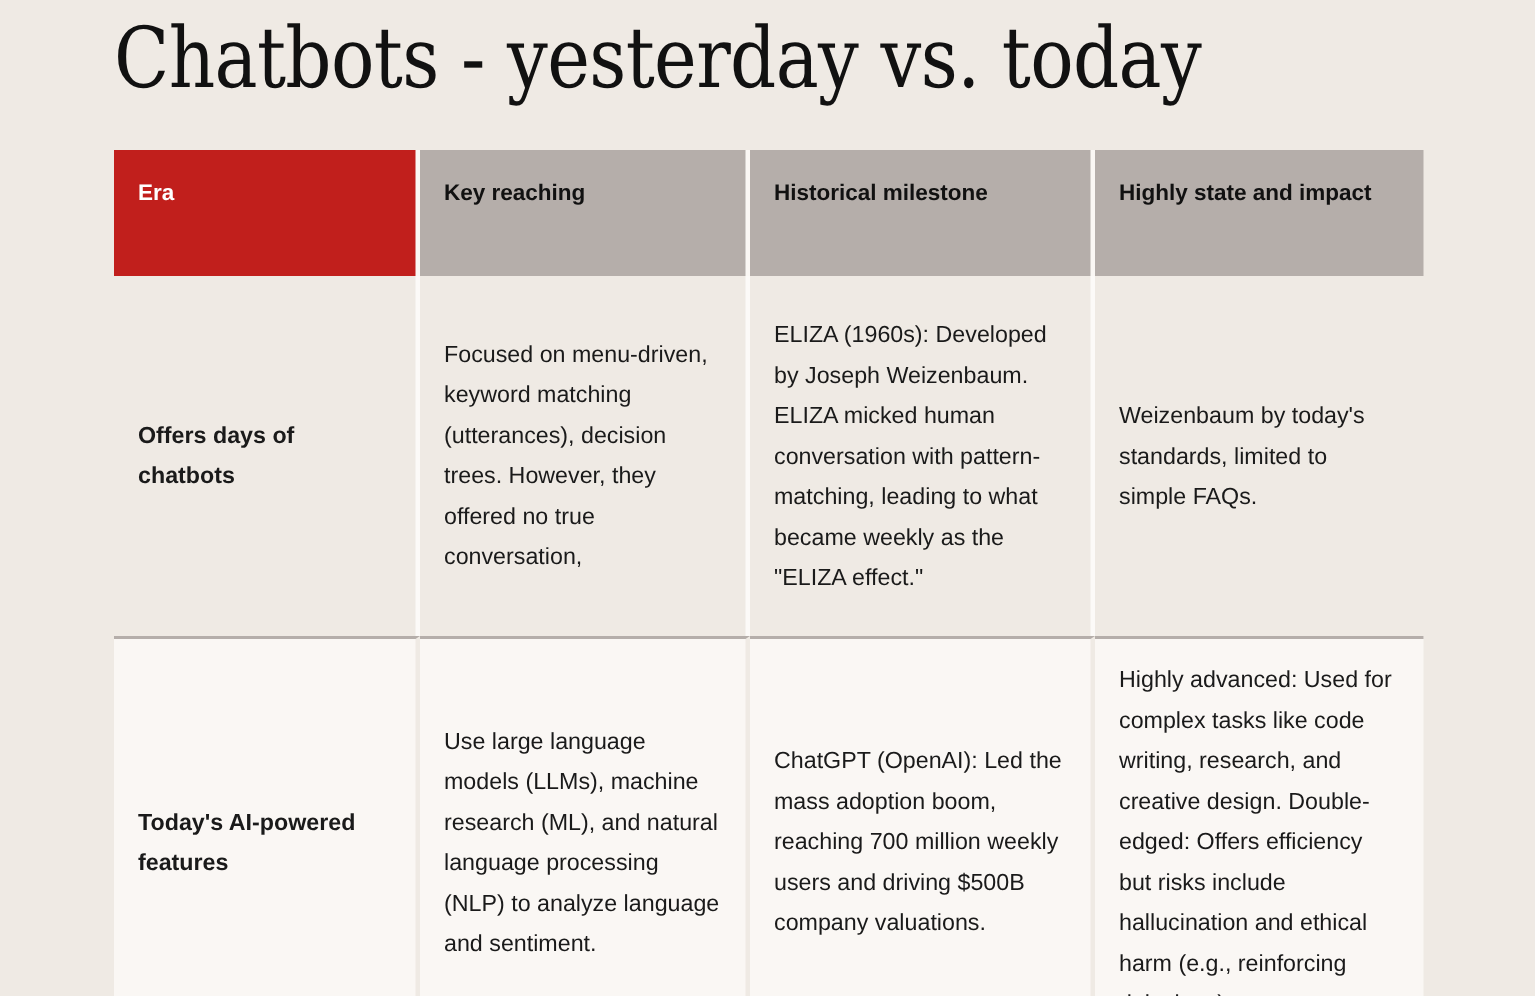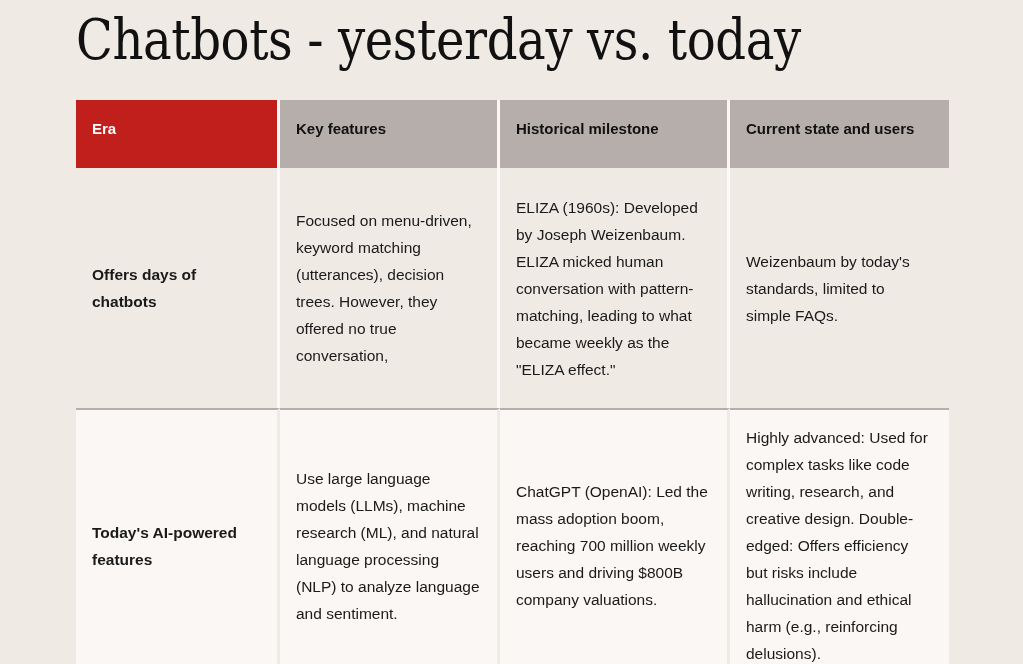--- a/index.html
+++ b/index.html
@@ -61,21 +61,21 @@
     vertical-align: top;
     text-align: left;
     padding: 18px 16px 16px 16px;
     font-size: 15px;
     line-height: 22px;
     font-weight: bold;
     color: #111111;
     background: #B5AEAA;
     border-right: 3px solid #FAF7F4;
     box-sizing: border-box;
-    height: 68px;
+    height: 84px;
   }
   thead th.era-head {
     background: #C11F1C;
     color: #FFFFFF;
     border-right: 3px solid #FAF7F4;
   }
   thead th:last-child { border-right: none; }
 
   
   tbody td {
@@ -128,23 +128,23 @@
     <table class="data-table">
       <colgroup>
         <col class="c1">
           <col class="c2">
           <col class="c3">
           <col class="c4">
       </colgroup>
       <thead>
         <tr>
           <th class="era-head">Era</th>
-          <th>Key features</th>
+          <th>Key reaching</th>
           <th>Historical milestone</th>
-          <th>Current state and users</th>
+          <th>Highly state and impact</th>
         </tr>
       </thead>
       <tbody>
 
         <tr class="row-shade-a r1">
           <td class="era-cell">
             <span class="cell-text">Offers days of chatbots</span>
           </td>
           <td>
             <span class="cell-text">Focused on menu-driven, keyword matching (utterances), decision trees. However, they offered no true conversation,</span>
@@ -158,21 +158,21 @@
         </tr>
 
         <tr class="row-shade-b r2">
           <td class="era-cell">
             <span class="cell-text">Today's AI-powered features</span>
           </td>
           <td>
             <span class="cell-text">Use  large language models (LLMs), machine research (ML), and natural language processing (NLP) to analyze language and sentiment.</span>
           </td>
           <td>
-            <span class="cell-text">ChatGPT (OpenAI): Led the mass adoption boom, reaching 700 million weekly users and driving $800B company valuations.</span>
+            <span class="cell-text">ChatGPT (OpenAI): Led the mass adoption boom, reaching 700 million weekly users and driving $500B company valuations.</span>
           </td>
           <td>
             <span class="cell-text">Highly advanced: Used for complex tasks like code writing, research, and creative design. Double-edged: Offers efficiency but risks include hallucination and ethical harm (e.g., reinforcing delusions).</span>
           </td>
         </tr>
 
       </tbody>
     </table>
   </div>
 

